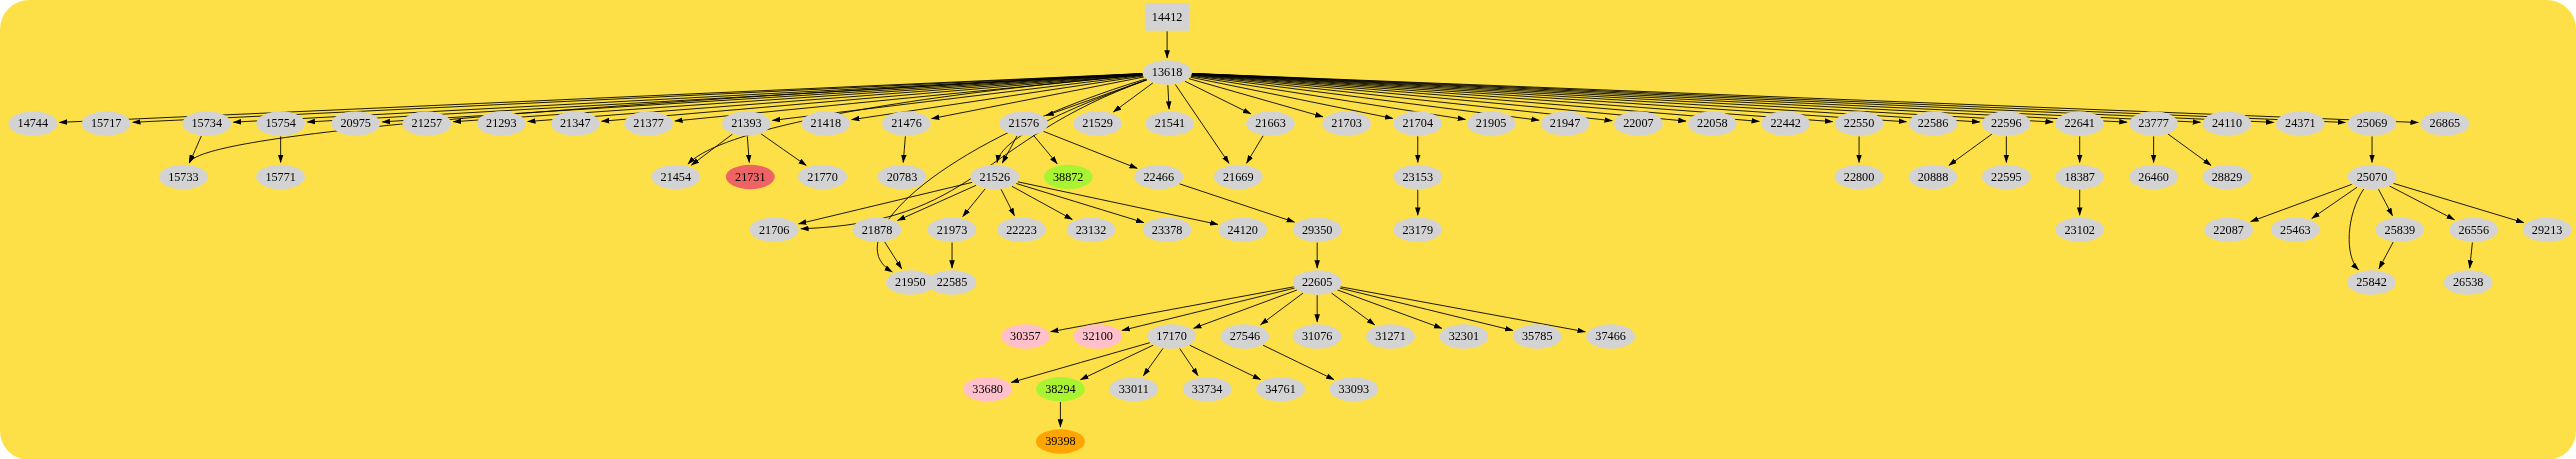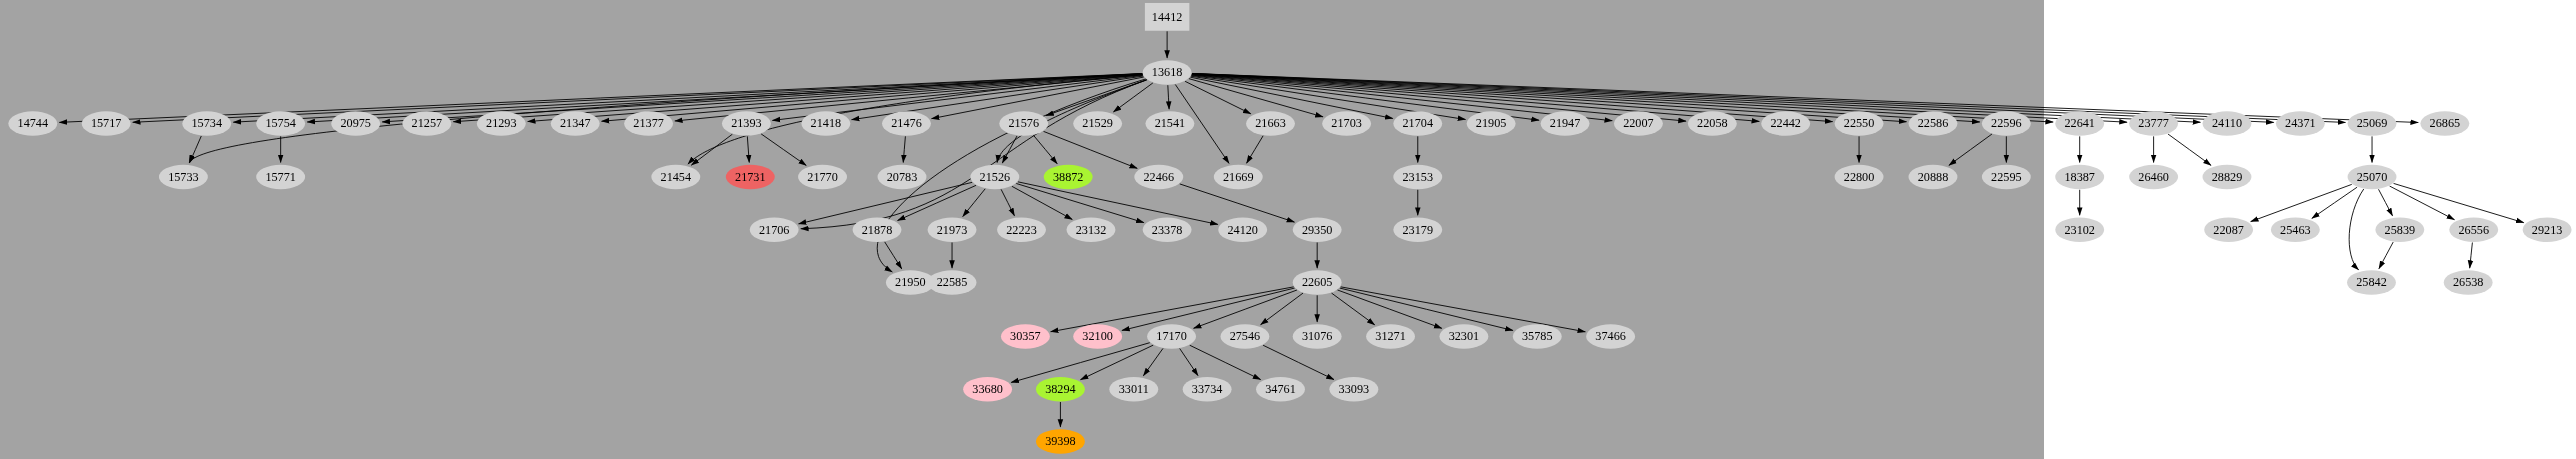--- a/index.html
+++ b/index.html
@@ -2,24 +2,25 @@
 <html style="font-size:9px"><head>
 <meta charset="utf-8">
 <style>
   html, body {
     margin: 0;
     padding: 0;
     background: #ffffff;
   }
   #graph-canvas {
     position: relative;
-    width: 2044px;
+    width: 2576px;
     height: 460px;
-    background: #a3a3a3;
+    background: #fde047;
     font-family: "Liberation Serif", "DejaVu Serif", serif;
+    border-radius: 29px;
   }
   svg { display: block; }
   .node-label {
     font-family: "Liberation Serif", "DejaVu Serif", serif;
     font-size: 22px;
     fill: #000000;
   }
   .edge {
     fill: none;
     stroke: #000000;

